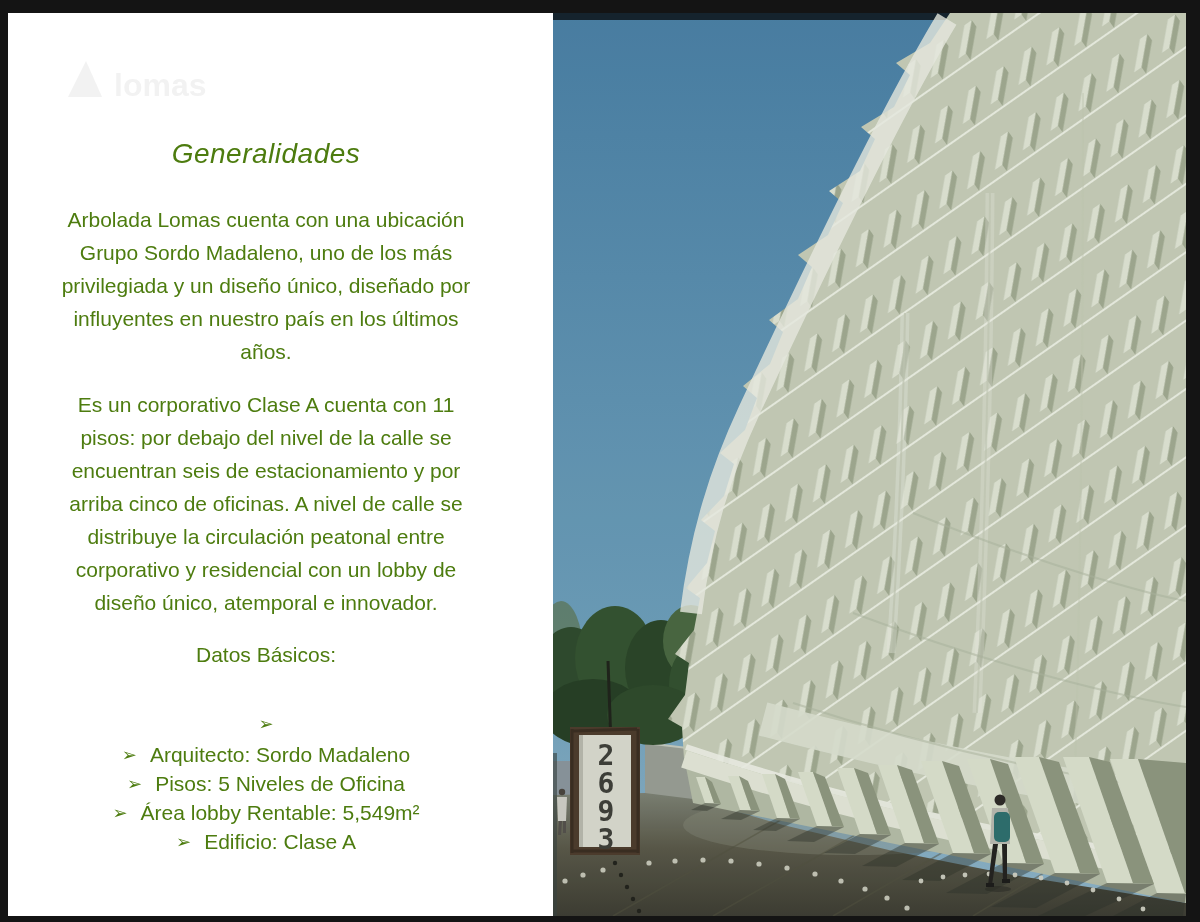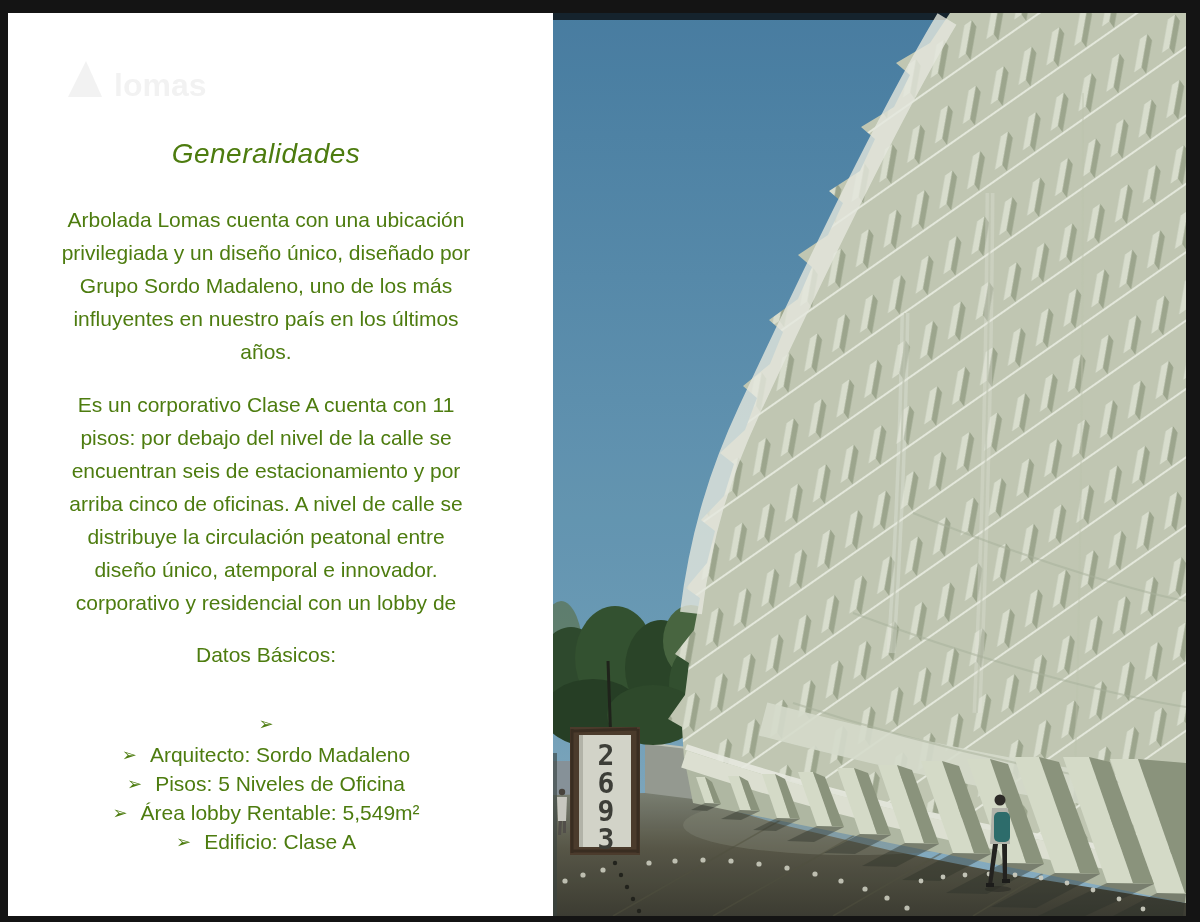--- a/index.html
+++ b/index.html
@@ -30,34 +30,34 @@
 
       <svg class="wmark" width="190" height="62" viewBox="0 0 190 62">
         <polygon points="12,48 30,12 46,48" fill="#222"></polygon>
         <text x="58" y="47" font-size="32" font-weight="600" fill="#222">lomas</text>
       </svg>
 
       <div class="title">Generalidades</div>
 
       <div class="para p1">
         <div class="pline">Arbolada Lomas cuenta con una ubicación</div>
+        <div class="pline">Grupo Sordo Madaleno, uno de los más</div>
         <div class="pline">privilegiada y un diseño único, diseñado por</div>
-        <div class="pline">Grupo Sordo Madaleno, uno de los más</div>
         <div class="pline">influyentes en nuestro país en los últimos</div>
         <div class="pline">años.</div>
       </div>
 
       <div class="para p2">
         <div class="pline">Es un corporativo Clase A cuenta con 11</div>
         <div class="pline">pisos: por debajo del nivel de la calle se</div>
         <div class="pline">encuentran seis de estacionamiento y por</div>
         <div class="pline">arriba cinco de oficinas. A nivel de calle se</div>
         <div class="pline">distribuye la circulación peatonal entre</div>
+        <div class="pline">corporativo y residencial con un lobby de</div>
         <div class="pline">diseño único, atemporal e innovador.</div>
-        <div class="pline">corporativo y residencial con un lobby de</div>
       </div>
 
       <div class="listhead">Datos Básicos:</div>
 
       <div class="blist">
         <div class="bullet-row">
           <span class="bullet">➢</span>
         </div>
         <div class="bullet-row">
           <span class="bullet">➢</span>

